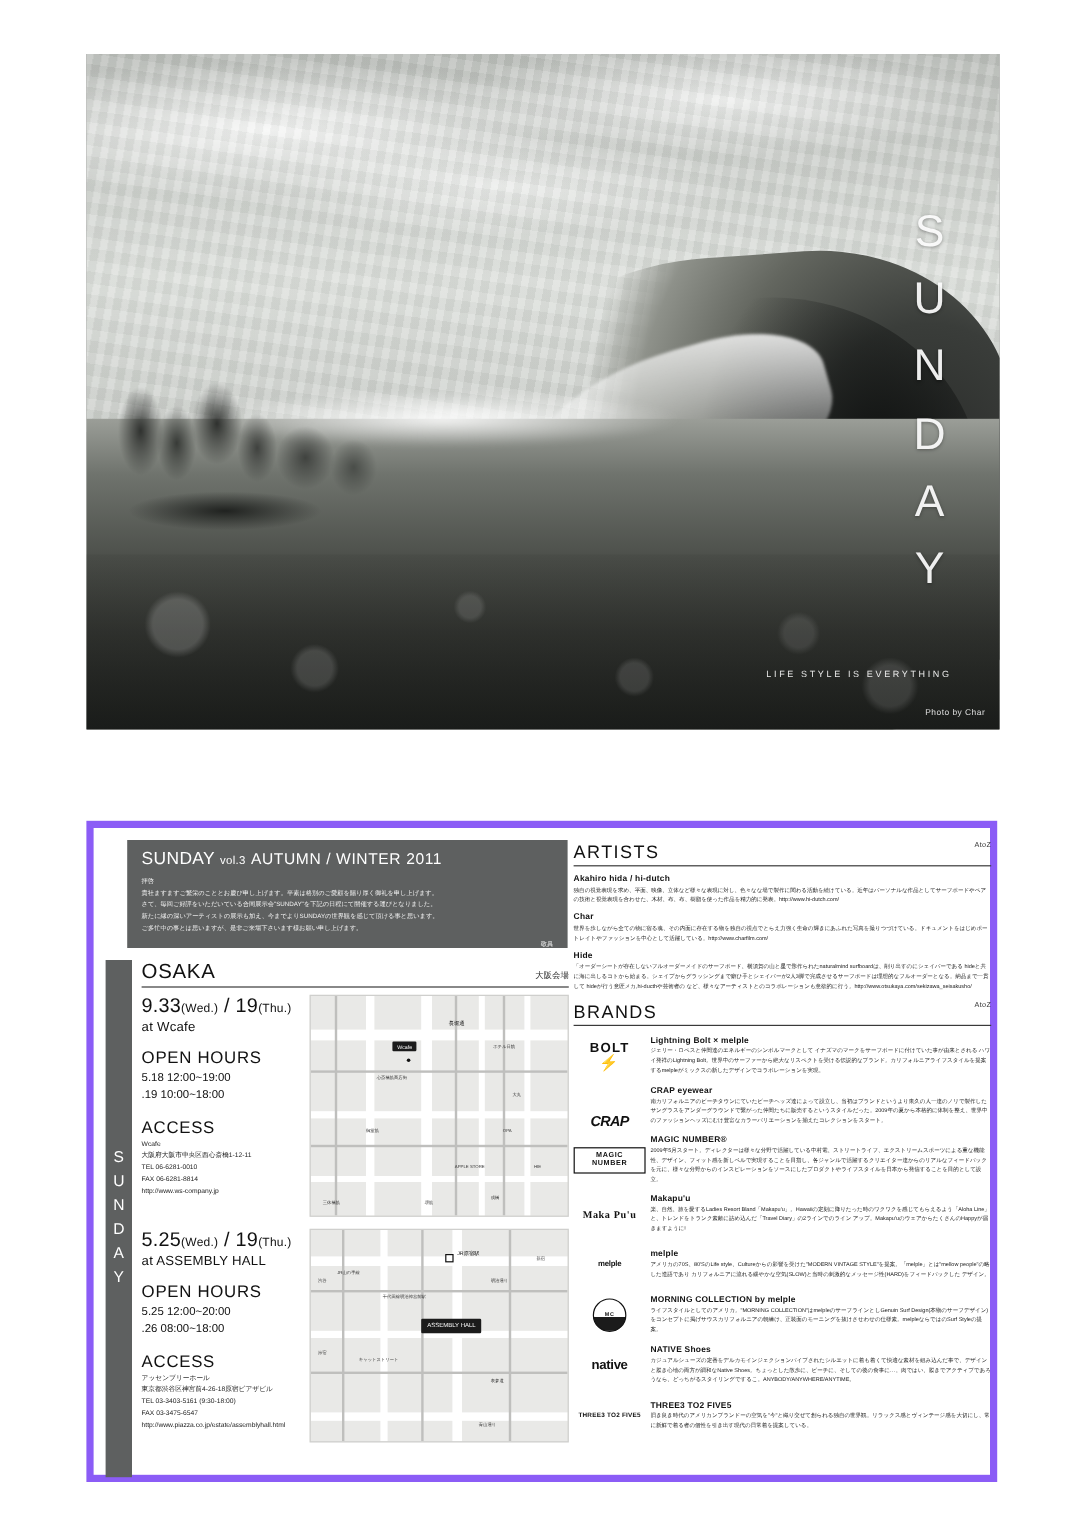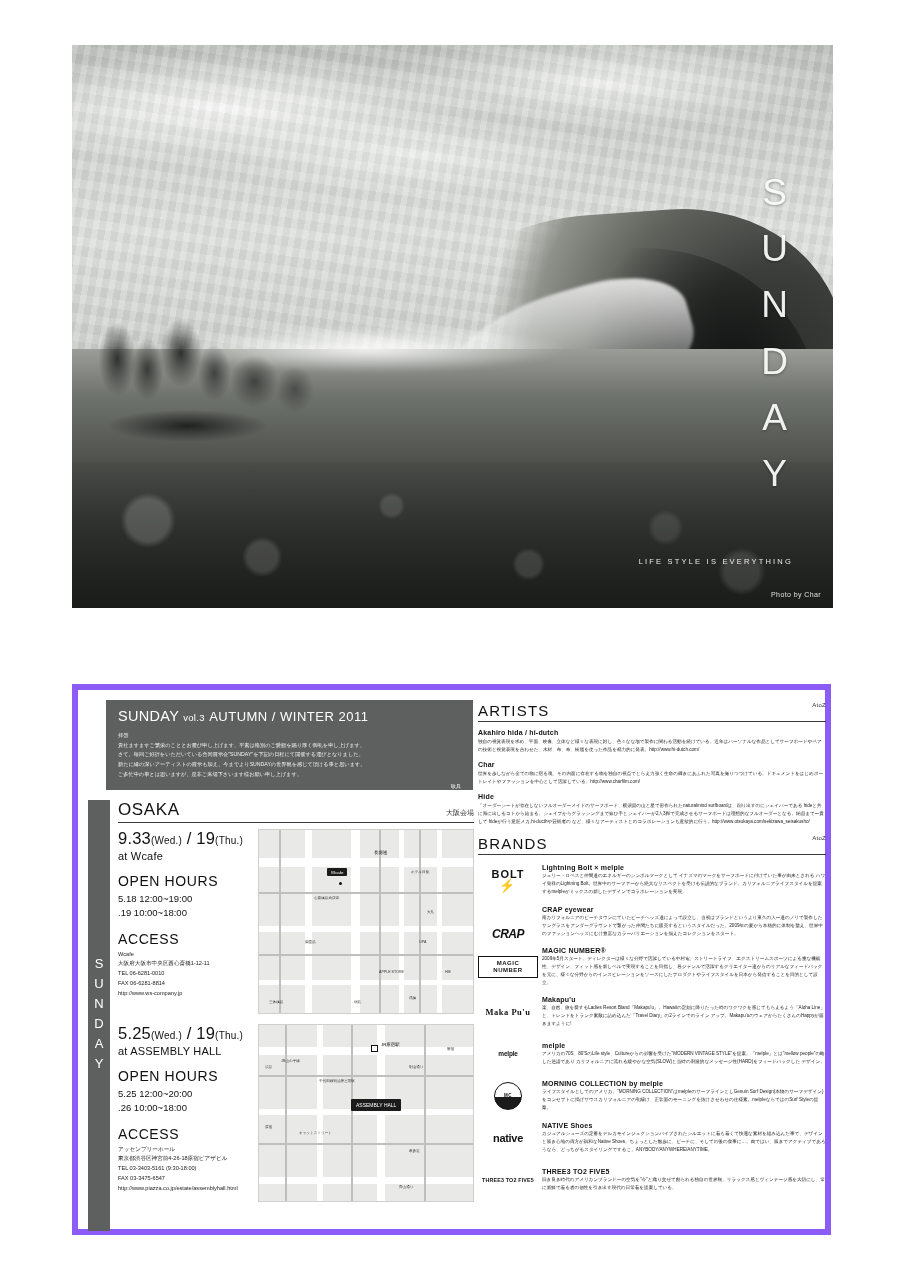--- a/index.html
+++ b/index.html
@@ -312,21 +312,21 @@
             <div class="city-left">
               <div class="dates">
                 <span>5.25</span><span class="wd">(Wed.)</span>
                 <span>/</span>
                 <span class="d2">19</span><span class="wd">(Thu.)</span>
               </div>
               <div class="venue">at ASSEMBLY HALL</div>
               <div class="blk">
                 <div class="blk-h">OPEN HOURS</div>
                 <div class="blk-l">5.25  12:00~20:00</div>
-                <div class="blk-l"> .26  10:00~18:00</div>
+                <div class="blk-l"> .26  08:00~18:00</div>
               </div>
               <div class="blk">
                 <div class="blk-h">ACCESS</div>
                 <div class="blk-s">アッセンブリーホール</div>
                 <div class="blk-s">東京都渋谷区神宮前4-26-18原宿ピアザビル</div>
                 <div class="blk-s tiny">TEL  03-3403-5161  (9:30-18:00)</div>
                 <div class="blk-s tiny">FAX  03-3475-6547</div>
                 <div class="blk-s tiny">http://www.piazza.co.jp/estate/assemblyhall.html</div>
               </div>
             </div>

